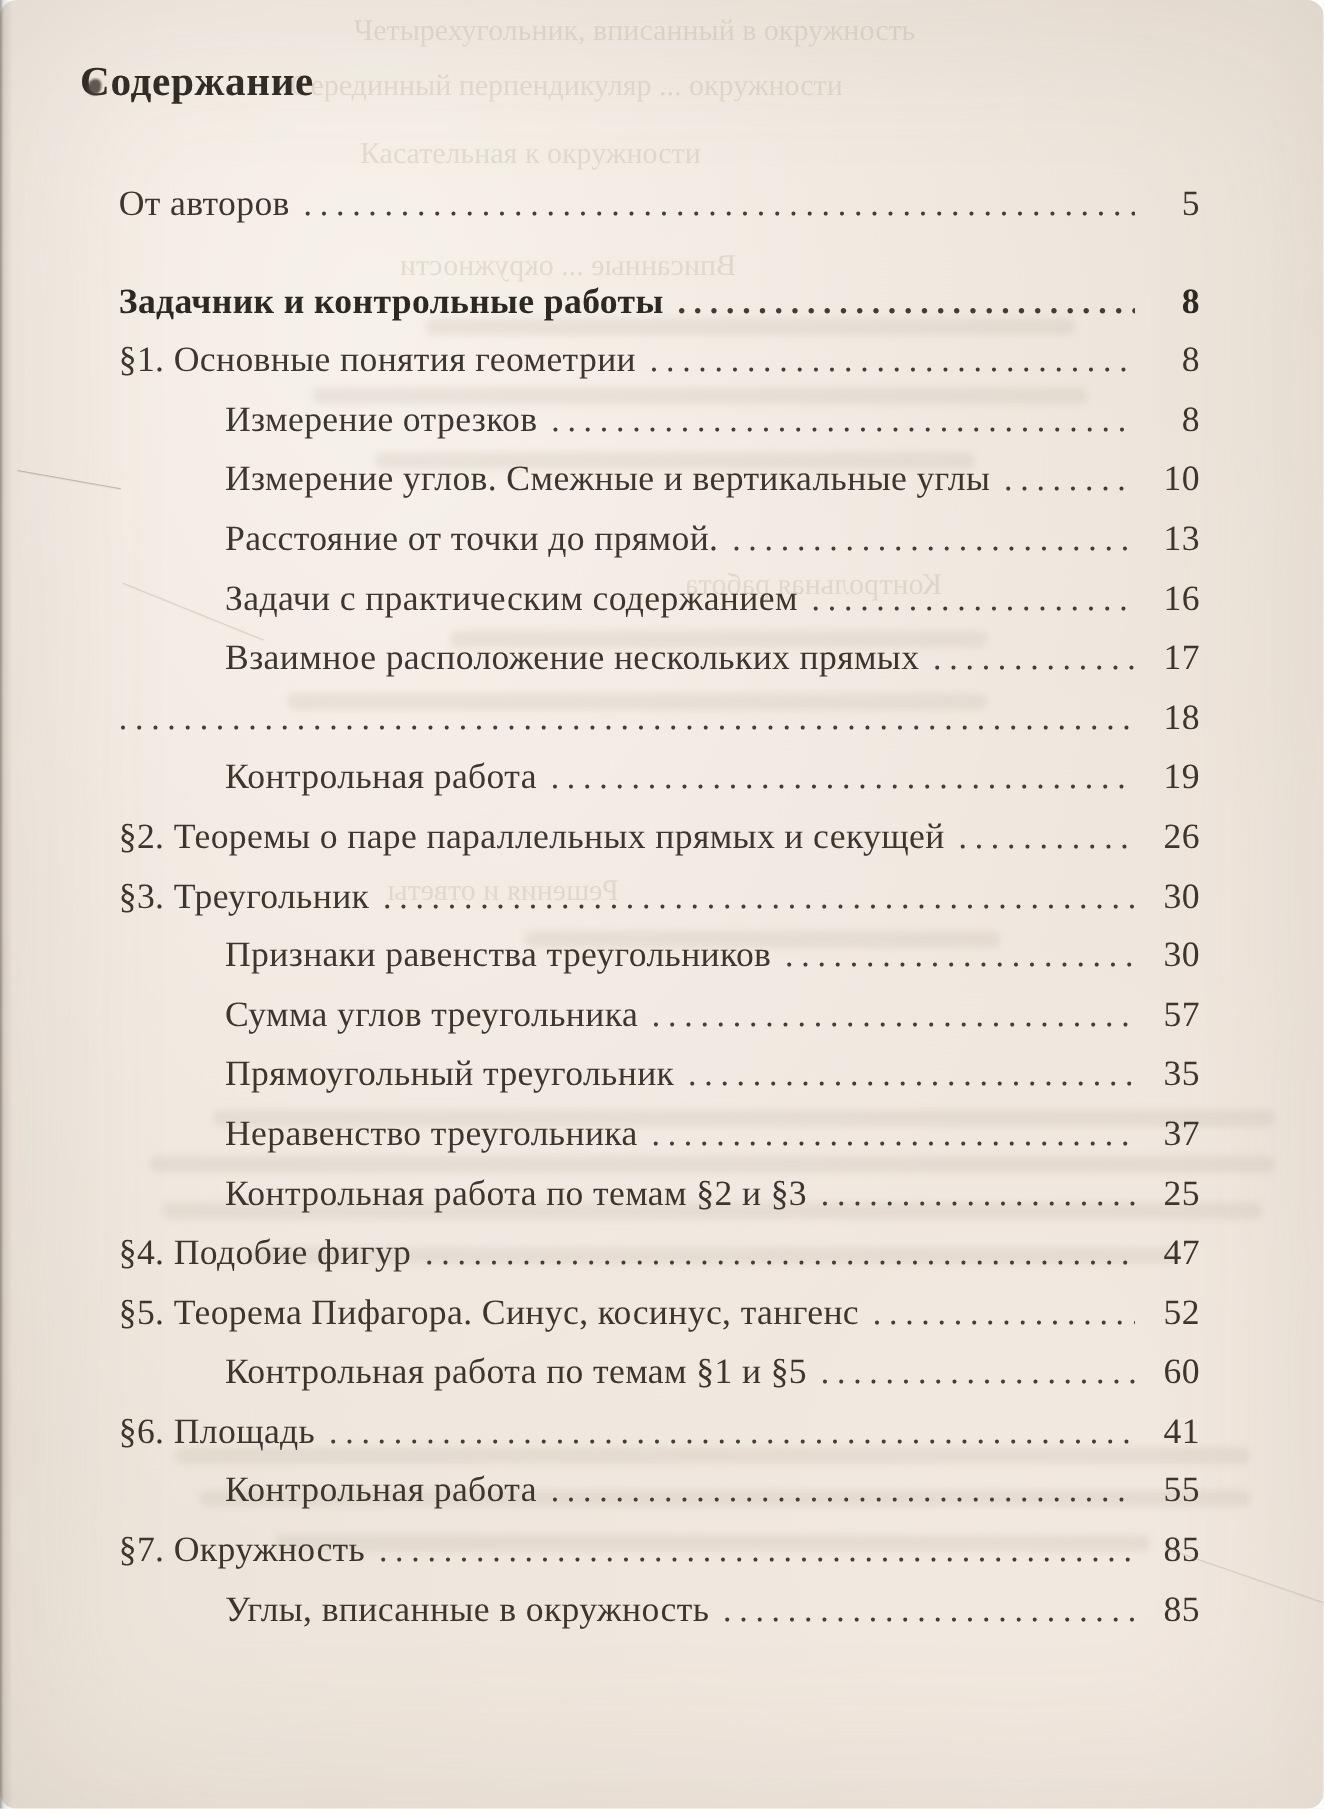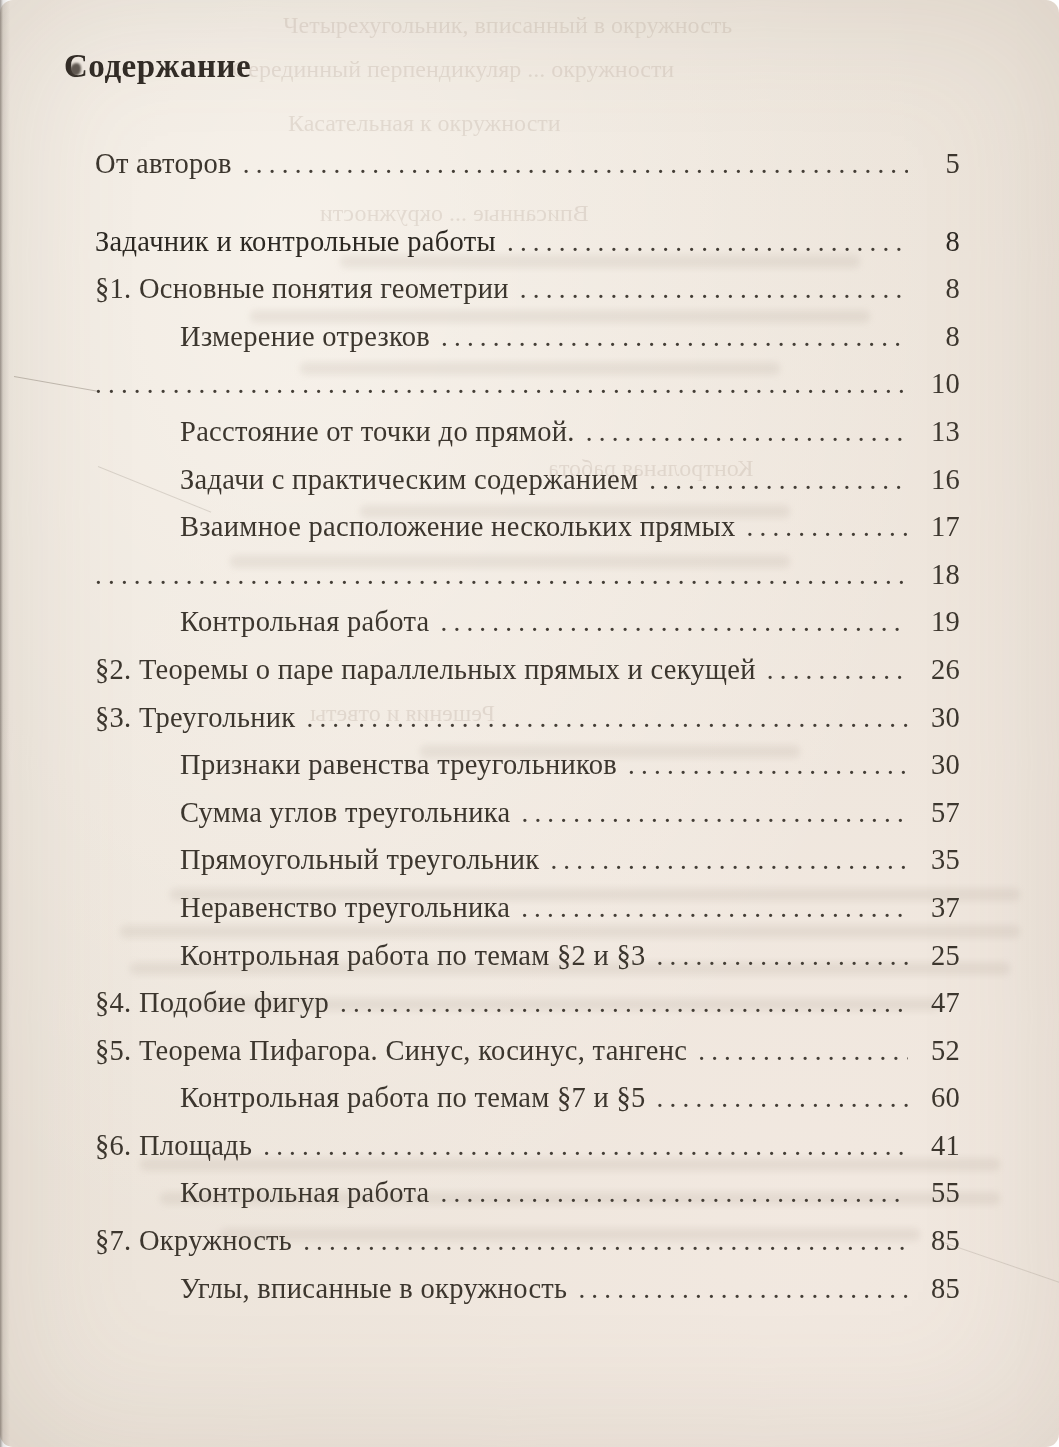--- a/index.html
+++ b/index.html
@@ -26,21 +26,21 @@
     font-size:33px;font-weight:bold;color:#322c26;letter-spacing:.5px;
   }
   .toc{
     position:absolute;left:95px;right:99px;top:148px;
     font-size:28.5px;color:#3c362e;letter-spacing:.3px;
   }
   .toc-row{
     height:47.6px;display:flex;align-items:baseline;
   }
   .toc-row.gap-before{margin-top:30px;}
-  .toc-row.bold{font-weight:normal;color:#2c2822;}
+  .toc-row.bold{font-weight:bold;color:#2c2822;}
   .toc-row.lvl1 .toc-label{padding-left:85px;text-align:center;}
   .toc-label{white-space:nowrap;padding-right:11px;}
   .toc-dots{
     flex:1;overflow:hidden;white-space:nowrap;
     letter-spacing:6.2px;color:#433d35;font-size:27px;
   }
   .toc-page{min-width:52px;text-align:right;}
   
   .bleed-line{
     position:absolute;white-space:nowrap;
@@ -107,20 +107,21 @@
     <span class="toc-label">§1. Основные понятия геометрии</span>
     <span class="toc-dots">..........................................................................................</span>
     <span class="toc-page">8</span>
   </div>
       <div class="toc-row lvl1">
     <span class="toc-label">Измерение отрезков</span>
     <span class="toc-dots">..........................................................................................</span>
     <span class="toc-page">8</span>
   </div>
       <div class="toc-row lvl1">
+    <span class="toc-label">Измерение углов. Смежные и вертикальные углы</span>
     <span class="toc-dots">..........................................................................................</span>
     <span class="toc-page">10</span>
   </div>
       <div class="toc-row lvl1">
     <span class="toc-label">Расстояние от точки до прямой.</span>
     <span class="toc-dots">..........................................................................................</span>
     <span class="toc-page">13</span>
   </div>
       <div class="toc-row lvl1">
     <span class="toc-label">Задачи с практическим содержанием</span>
@@ -180,21 +181,21 @@
     <span class="toc-label">§4. Подобие фигур</span>
     <span class="toc-dots">..........................................................................................</span>
     <span class="toc-page">47</span>
   </div>
       <div class="toc-row">
     <span class="toc-label">§5. Теорема Пифагора. Синус, косинус, тангенс</span>
     <span class="toc-dots">..........................................................................................</span>
     <span class="toc-page">52</span>
   </div>
       <div class="toc-row lvl1">
-    <span class="toc-label">Контрольная работа по темам §7 и §5</span>
+    <span class="toc-label">Контрольная работа по темам §1 и §5</span>
     <span class="toc-dots">..........................................................................................</span>
     <span class="toc-page">60</span>
   </div>
       <div class="toc-row">
     <span class="toc-label">§6. Площадь</span>
     <span class="toc-dots">..........................................................................................</span>
     <span class="toc-page">41</span>
   </div>
       <div class="toc-row lvl1">
     <span class="toc-label">Контрольная работа</span>

